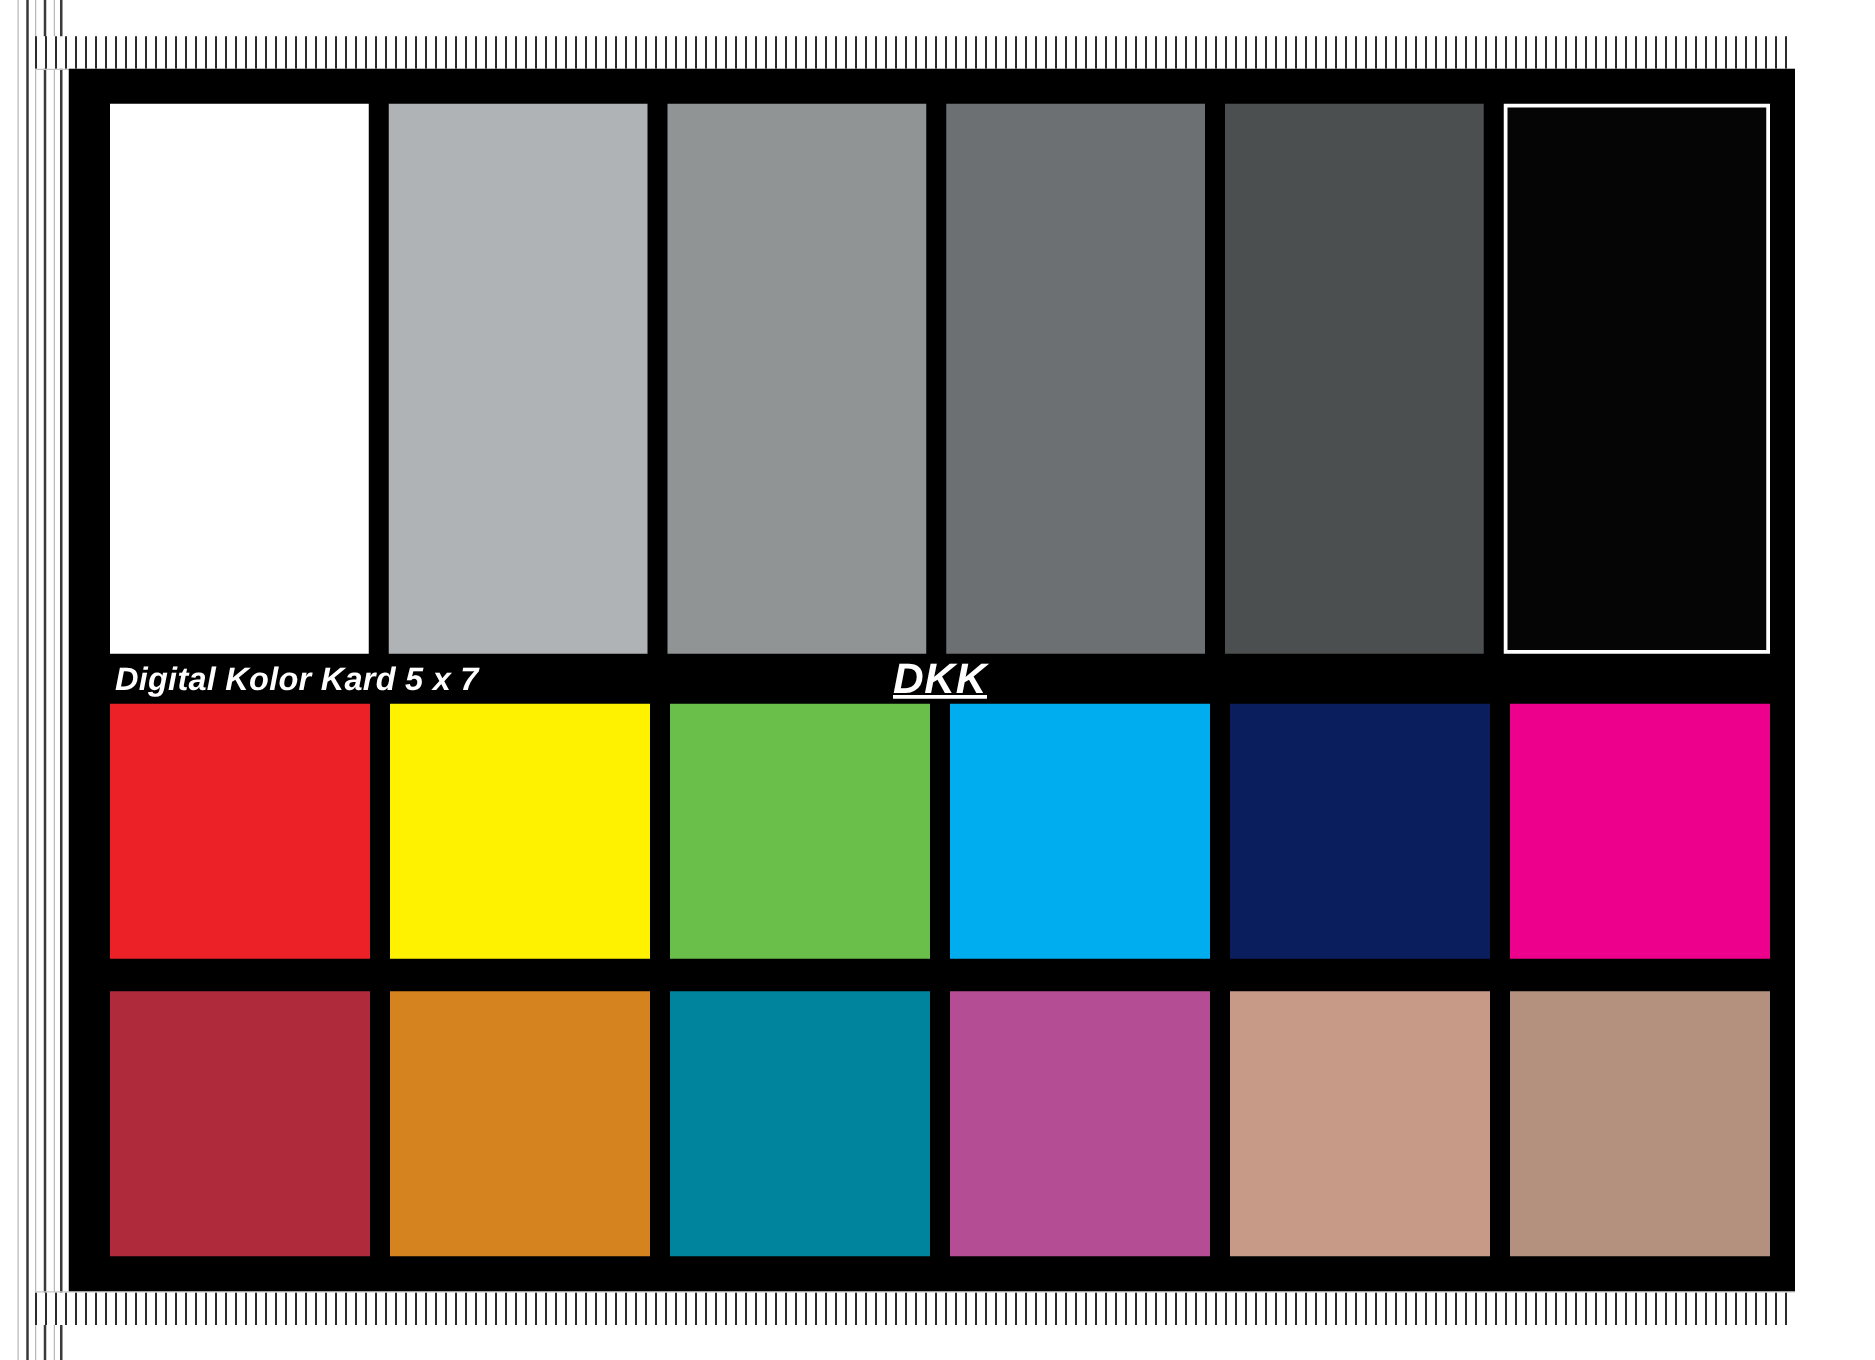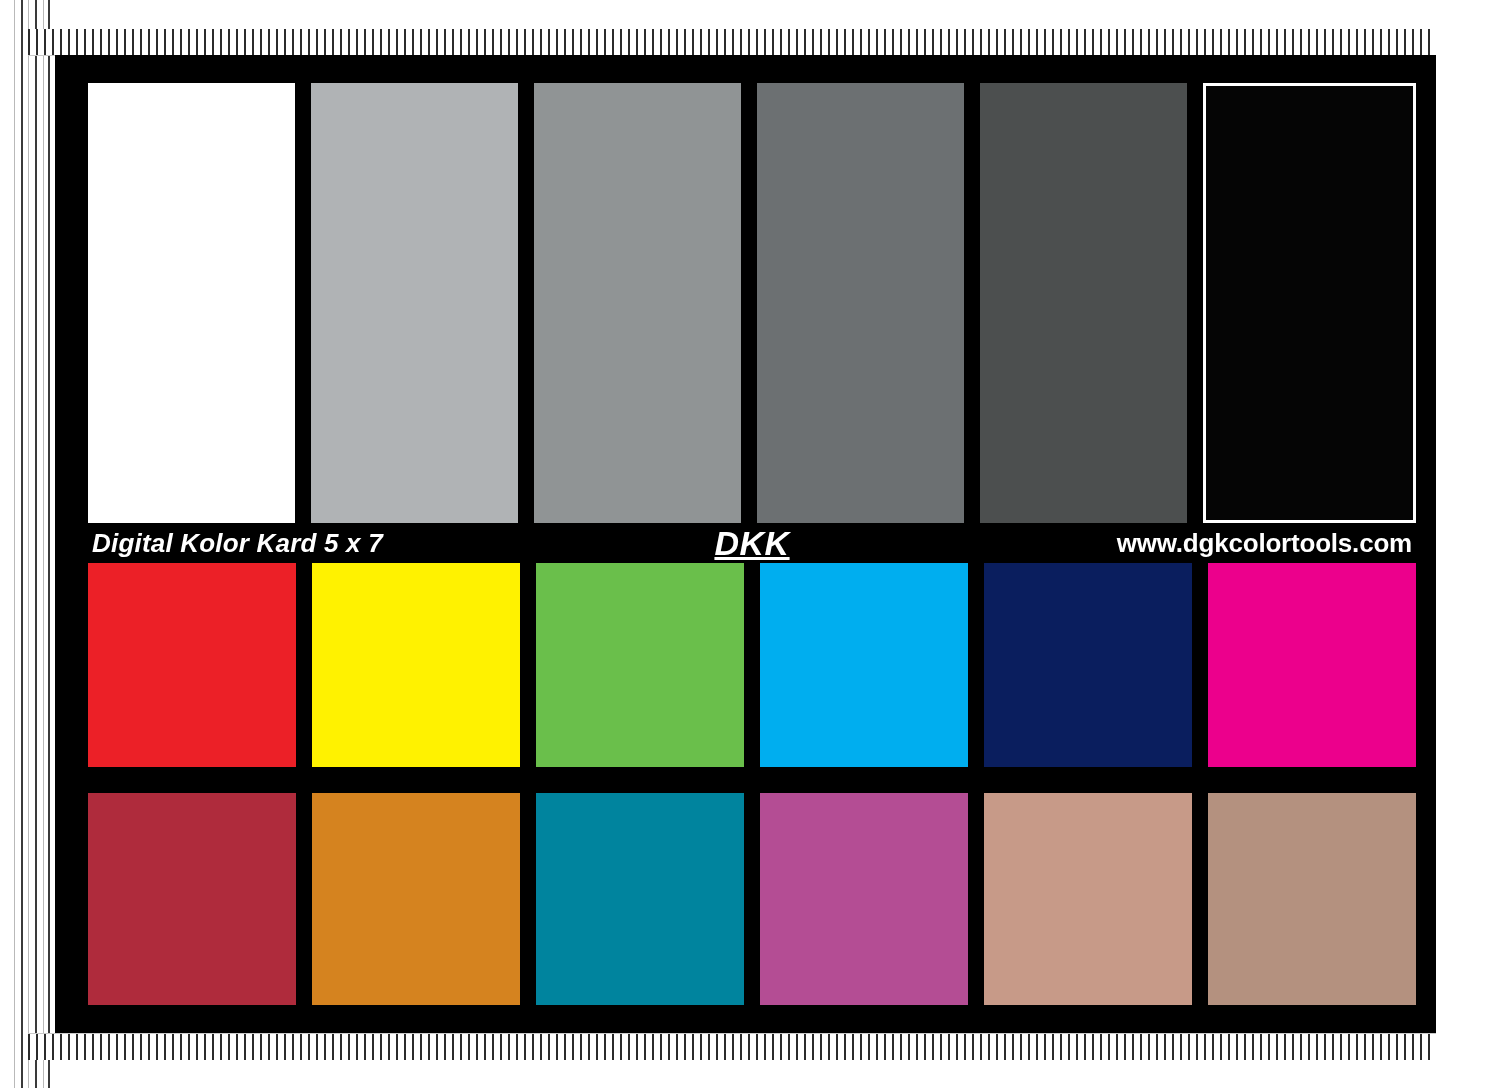--- a/index.html
+++ b/index.html
@@ -164,21 +164,20 @@
         <div class="patch" style="background: rgb(176, 179, 181);"></div>
         <div class="patch" style="background: rgb(144, 148, 149);"></div>
         <div class="patch" style="background: rgb(108, 112, 114);"></div>
         <div class="patch" style="background: rgb(76, 79, 79);"></div>
         <div class="patch outlined" style="background: rgb(5, 5, 5);"></div>
       </div>
 
     <div id="label-strip">
       <span class="lbl" id="label-left">Digital Kolor Kard 5 x 7</span>
       <span class="lbl" id="label-center">DKK</span>
-      <span class="lbl" id="label-right">www.dgkcolortools.com</span>
     </div>
 
     <div class="grid-row row-bright">
         <div class="patch" style="background: rgb(236, 32, 39);"></div>
         <div class="patch" style="background: rgb(255, 242, 0);"></div>
         <div class="patch" style="background: rgb(106, 191, 75);"></div>
         <div class="patch" style="background: rgb(0, 174, 239);"></div>
         <div class="patch" style="background: rgb(10, 30, 94);"></div>
         <div class="patch" style="background: rgb(236, 0, 140);"></div>
       </div>

